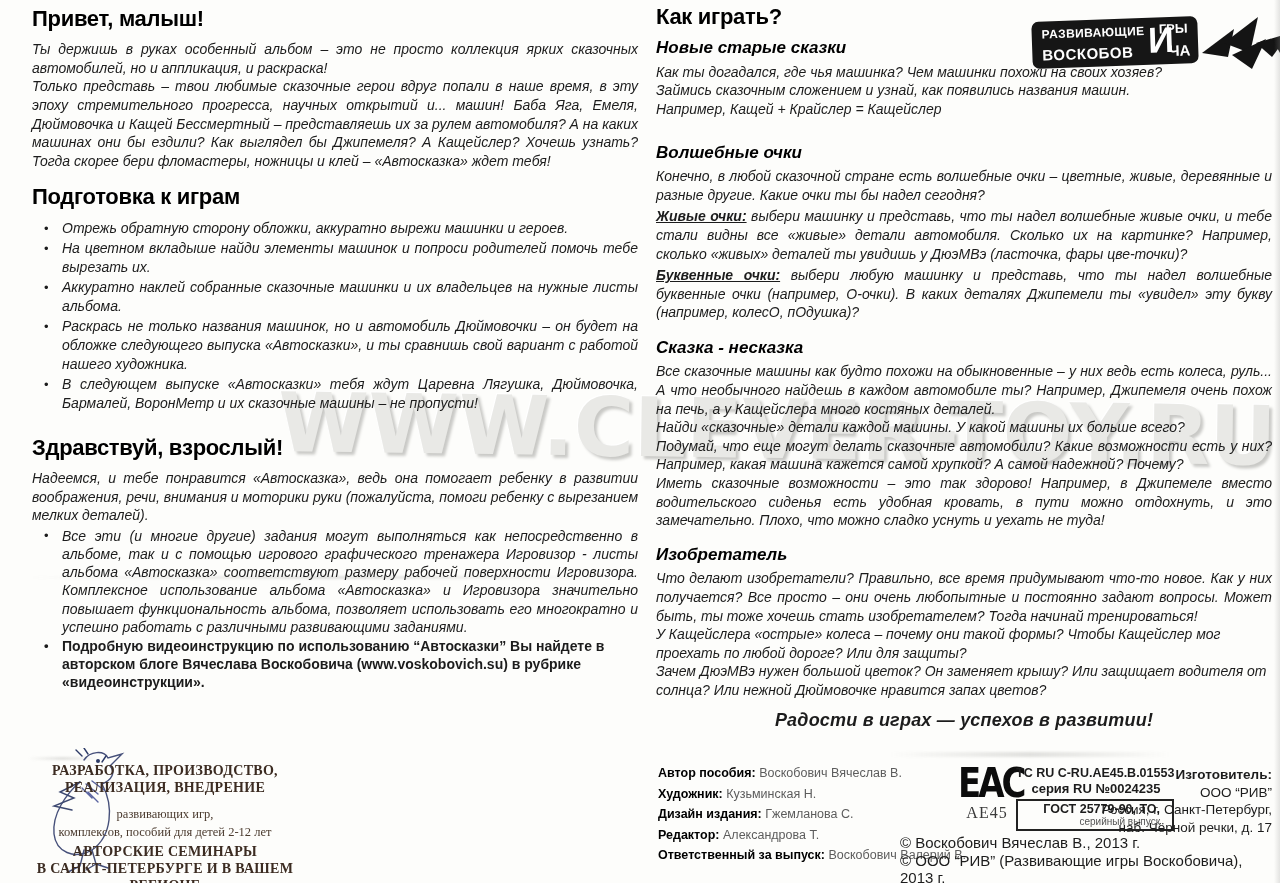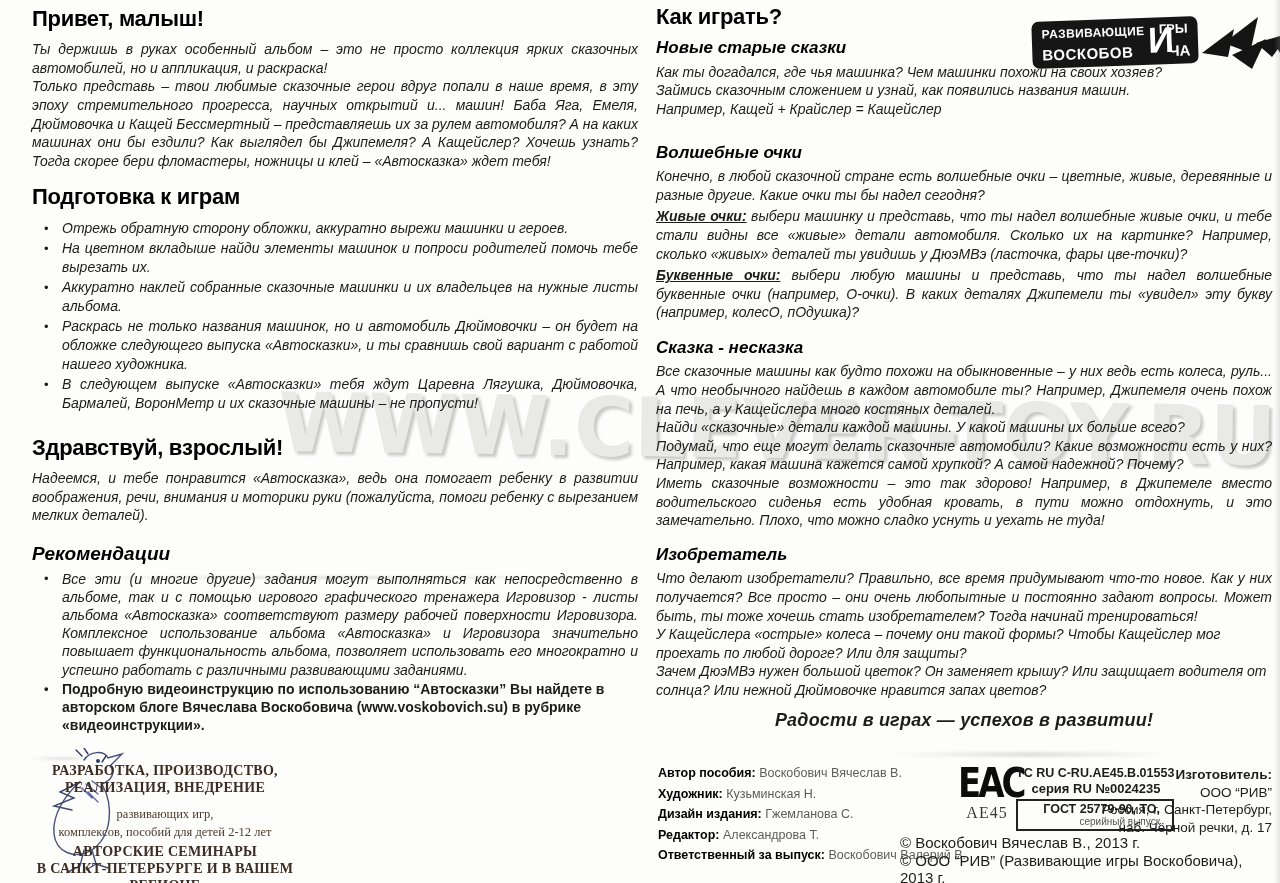--- a/index.html
+++ b/index.html
@@ -117,21 +117,20 @@
     </section>
 
     <section>
       <h1 class="sec" style="margin-top:22px;">Здравствуй, взрослый!</h1>
       <div class="body">
         <p class="just">Надеемся, и тебе понравится «Автосказка», ведь она помогает ребенку в развитии воображения, речи, внимания и моторики руки (пожалуйста, помоги ребенку с вырезанием мелких деталей).</p>
       </div>
     </section>
 
     <section>
-      <h2 class="sub" style="font-size:19px;margin-top:18px;">Рекомендации</h2>
       <ul class="dots rec">
         <li style="line-height:18.2px;">Все эти (и многие другие) задания могут выполняться как непосредственно в альбоме, так и с помощью игрового графического тренажера Игровизор - листы альбома «Автосказка» соответствуют размеру рабочей поверхности Игровизора. Комплексное использование альбома «Автосказка» и Игровизора значительно повышает функциональность альбома, позволяет использовать его многократно и успешно работать с различными развивающими заданиями.</li>
         <li class="b2" style="line-height:18.2px;">Подробную видеоинструкцию по использованию “Автосказки” Вы найдете в авторском блоге Вячеслава Воскобовича (www.voskobovich.su) в рубрике «видеоинструкции».</li>
       </ul>
     </section>
   </div>
 
   <div class="col-right">
     <h1 class="sec">Как играть?</h1>
 
@@ -142,21 +141,21 @@
         <p>Займись сказочным сложением и узнай, как появились названия машин.</p>
         <p>Например, Кащей + Крайслер = Кащейслер</p>
       </div>
     </section>
 
     <section>
       <h2 class="sub" style="margin-top:24px;">Волшебные очки</h2>
       <div class="body">
         <p class="just">Конечно, в любой сказочной стране есть волшебные очки – цветные, живые, деревянные и разные другие. Какие очки ты бы надел сегодня?</p>
         <p class="just" style="margin-top:3px;"><span class="lead">Живые очки:</span><span> выбери машинку и представь, что ты надел волшебные живые очки, и тебе стали видны все «живые» детали автомобиля. Сколько их на картинке? Например, сколько «живых» деталей ты увидишь у ДюэМВэ (ласточка, фары цве-точки)?</span></p>
-        <p class="just" style="margin-top:3px;"><span class="lead">Буквенные очки:</span><span> выбери любую машины и представь, что ты надел волшебные буквенные очки (например, О-очки). В каких деталях Джипемели ты «увидел» эту букву (например, колесО, пОдушка)?</span></p>
+        <p class="just" style="margin-top:3px;"><span class="lead">Буквенные очки:</span><span> выбери любую машинку и представь, что ты надел волшебные буквенные очки (например, О-очки). В каких деталях Джипемели ты «увидел» эту букву (например, колесО, пОдушка)?</span></p>
       </div>
     </section>
 
     <section>
       <h2 class="sub" style="margin-top:16px;">Сказка - несказка</h2>
       <div class="body">
         <p class="just">Все сказочные машины как будто похожи на обыкновенные – у них ведь есть колеса, руль... А что необычного найдешь в каждом автомобиле ты? Например, Джипемеля очень похож на печь, а у Кащейслера много костяных деталей.</p>
         <p>Найди «сказочные» детали каждой машины. У какой машины их больше всего?</p>
         <p class="just">Подумай, что еще могут делать сказочные автомобили? Какие возможности есть у них? Например, какая машина кажется самой хрупкой? А самой надежной? Почему?</p>
         <p class="just">Иметь сказочные возможности – это так здорово! Например, в Джипемеле вместо водительского сиденья есть удобная кровать, в пути можно отдохнуть, и это замечательно. Плохо, что можно сладко уснуть и уехать не туда!</p>

